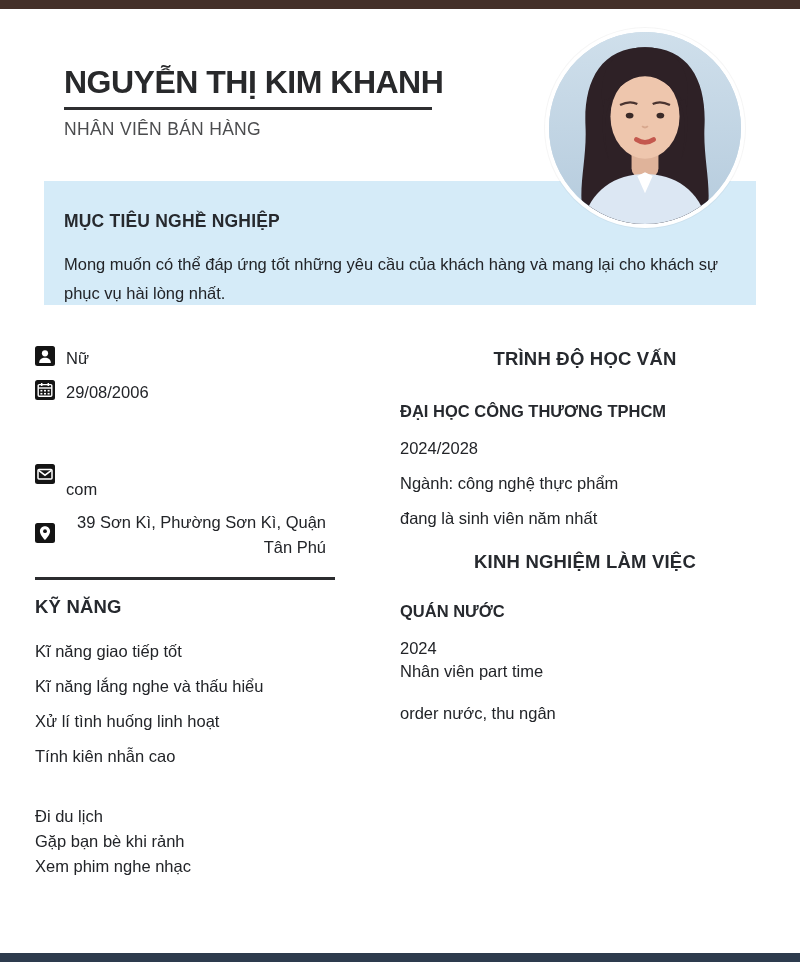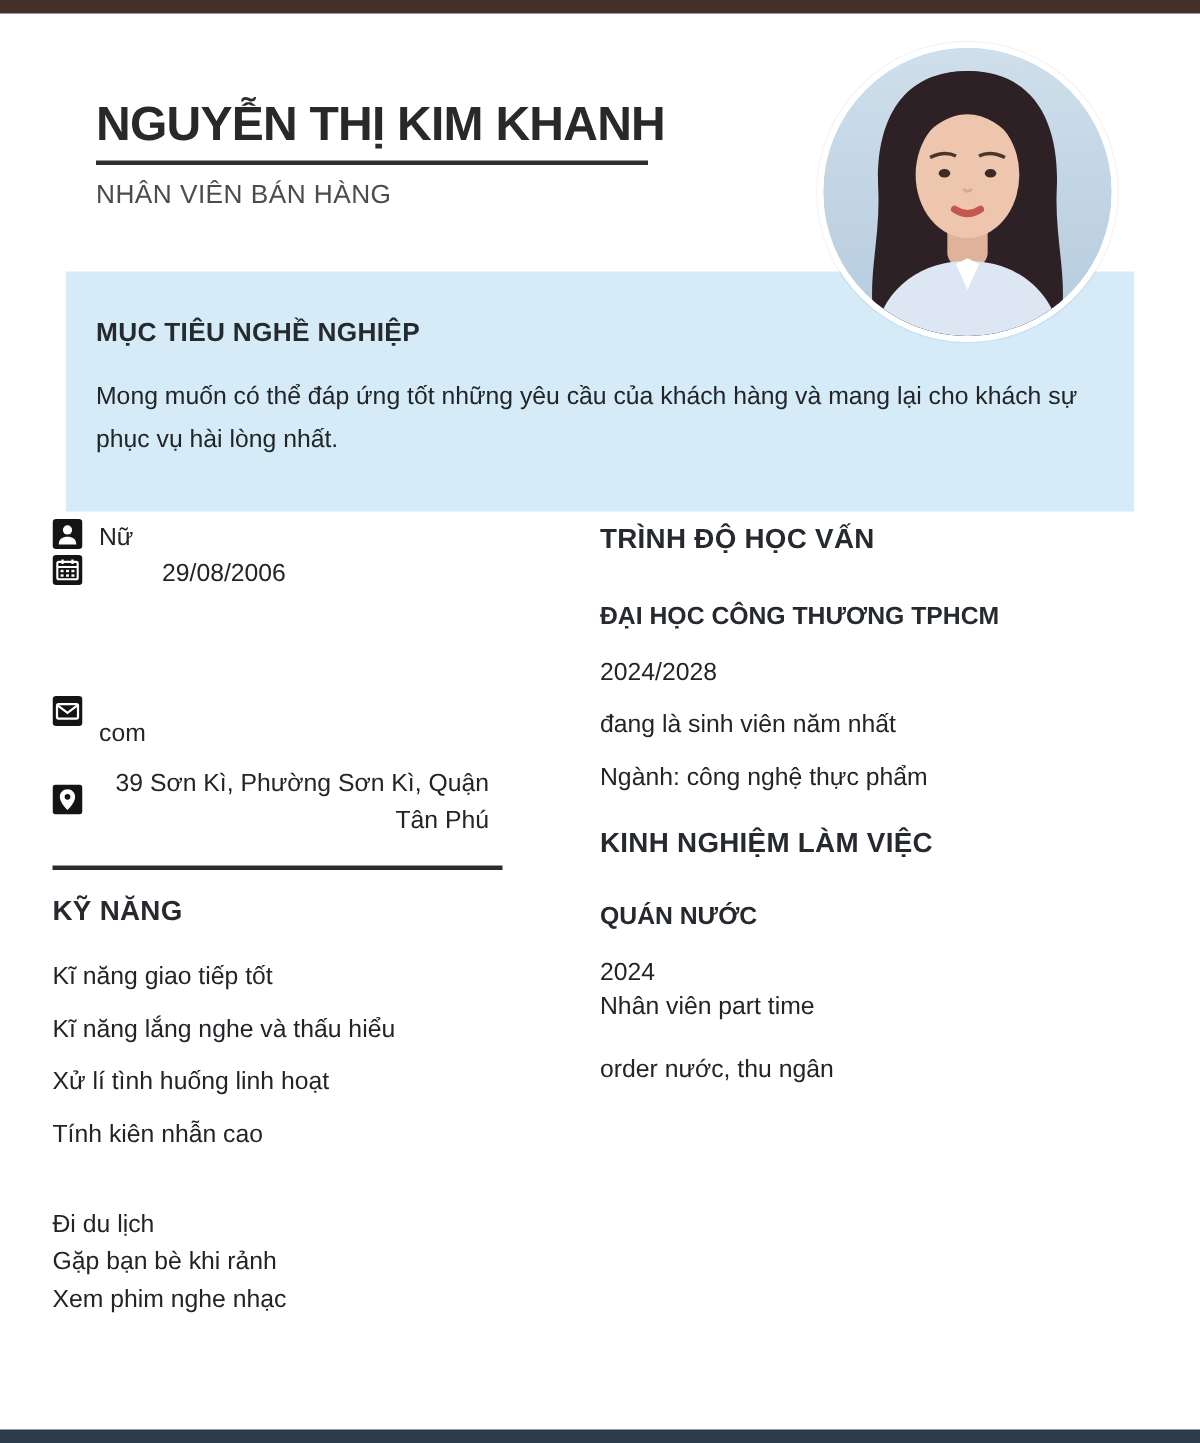--- a/index.html
+++ b/index.html
@@ -31,40 +31,40 @@
   .photo{
     position:absolute;left:545px;top:28px;width:200px;height:200px;
     border-radius:50%;border:4px solid #ffffff;box-sizing:border-box;
     overflow:hidden;background:#c3d6e4;z-index:2;
     box-shadow:0 0 0 1px rgba(0,0,0,0.04);
   }
   .photo svg{display:block;width:100%;height:100%;}
 
   
   .objective-box{
-    position:absolute;left:44px;top:181px;width:712px;height:160px;
+    position:absolute;left:44px;top:181px;width:712px;height:124px;
     background:#d5ebf8;z-index:1;
   }
   .objective-heading{
     position:absolute;left:20px;top:30px;
     font-size:17.5px;font-weight:bold;color:#26292e;letter-spacing:0.2px;
   }
   .objective-text{
     position:absolute;left:20px;top:69px;width:668px;
     font-size:16.5px;line-height:29px;color:#222428;
   }
 
   
   .info-list{position:absolute;left:35px;top:346px;width:305px;}
   .info-row{position:absolute;display:flex;align-items:flex-start;text-align:right;}
   .info-row .icon{flex:0 0 20px;width:20px;height:20px;margin-right:11px;}
   .info-row .icon svg{display:block;width:20px;height:20px;}
   .info-value{font-size:16.5px;line-height:25px;color:#222428;}
   #row-gender{top:0;}
-  #row-dob{top:24px;gap:42px;}
+  #row-dob{top:34px;}
   #row-email{top:118px;}
   #row-email .info-value{margin-top:13px;}
   #row-address{top:164px;}
   #row-address .icon{margin-top:13px;}
   #row-address .info-value{width:260px;}
 
   .divider{
     position:absolute;left:35px;top:577px;width:300px;height:3px;background:#2b2c2e;
   }
 
@@ -75,21 +75,21 @@
   .skills-block{position:absolute;left:35px;top:597px;width:310px;}
   .skills-block .list-item{font-size:16.5px;line-height:20px;color:#222428;margin-top:15px;}
   .skills-block .list-item:first-of-type{margin-top:24px;}
 
   .hobbies-block{position:absolute;left:35px;top:785px;width:310px;}
   .hobbies-block .list-item{font-size:16.5px;line-height:20px;color:#222428;margin-top:5px;}
   .hobbies-block .list-item:first-of-type{margin-top:21px;}
 
   
   .right-col{position:absolute;left:400px;top:349px;width:370px;}
-  .right-col .section-heading{margin:0;}
+  .right-col .section-heading{margin:0;text-align:center;}
   .sub-heading{font-size:16.5px;font-weight:bold;color:#26292e;line-height:19px;margin:0;}
   .detail-line{font-size:16.5px;line-height:19px;color:#222428;margin:0;}
   #edu-school{margin-top:33px;}
   #edu-period{margin-top:18px;}
   #edu-major{margin-top:16px;}
   #edu-note{margin-top:16px;}
   #exp-heading{margin-top:24px;}
   #exp-employer{margin-top:30px;}
   #exp-period{margin-top:18px;}
   #exp-role{margin-top:4px;}
@@ -207,22 +207,22 @@
 <div class="hobbies-block">
   <div class="list-item">Đi du lịch</div>
   <div class="list-item">Gặp bạn bè khi rảnh</div>
   <div class="list-item">Xem phim nghe nhạc</div>
 </div>
 
 <div class="right-col">
   <h3 class="section-heading" id="edu-heading">TRÌNH ĐỘ HỌC VẤN</h3>
   <p class="sub-heading" id="edu-school">ĐẠI HỌC CÔNG THƯƠNG TPHCM</p>
   <p class="detail-line" id="edu-period">2024/2028</p>
+  <p class="detail-line" id="edu-major">Ngành: công nghệ thực phẩm</p>
   <p class="detail-line" id="edu-note">đang là sinh viên năm nhất</p>
-  <p class="detail-line" id="edu-major">Ngành: công nghệ thực phẩm</p>
 
   <h3 class="section-heading" id="exp-heading">KINH NGHIỆM LÀM VIỆC</h3>
   <p class="sub-heading" id="exp-employer">QUÁN NƯỚC</p>
   <p class="detail-line" id="exp-period">2024</p>
   <p class="detail-line" id="exp-role">Nhân viên part time</p>
   <p class="detail-line" id="exp-duties">order nước, thu ngân</p>
 </div>
 
 <div id="bottom-bar" class="edge-bar"></div>
 

